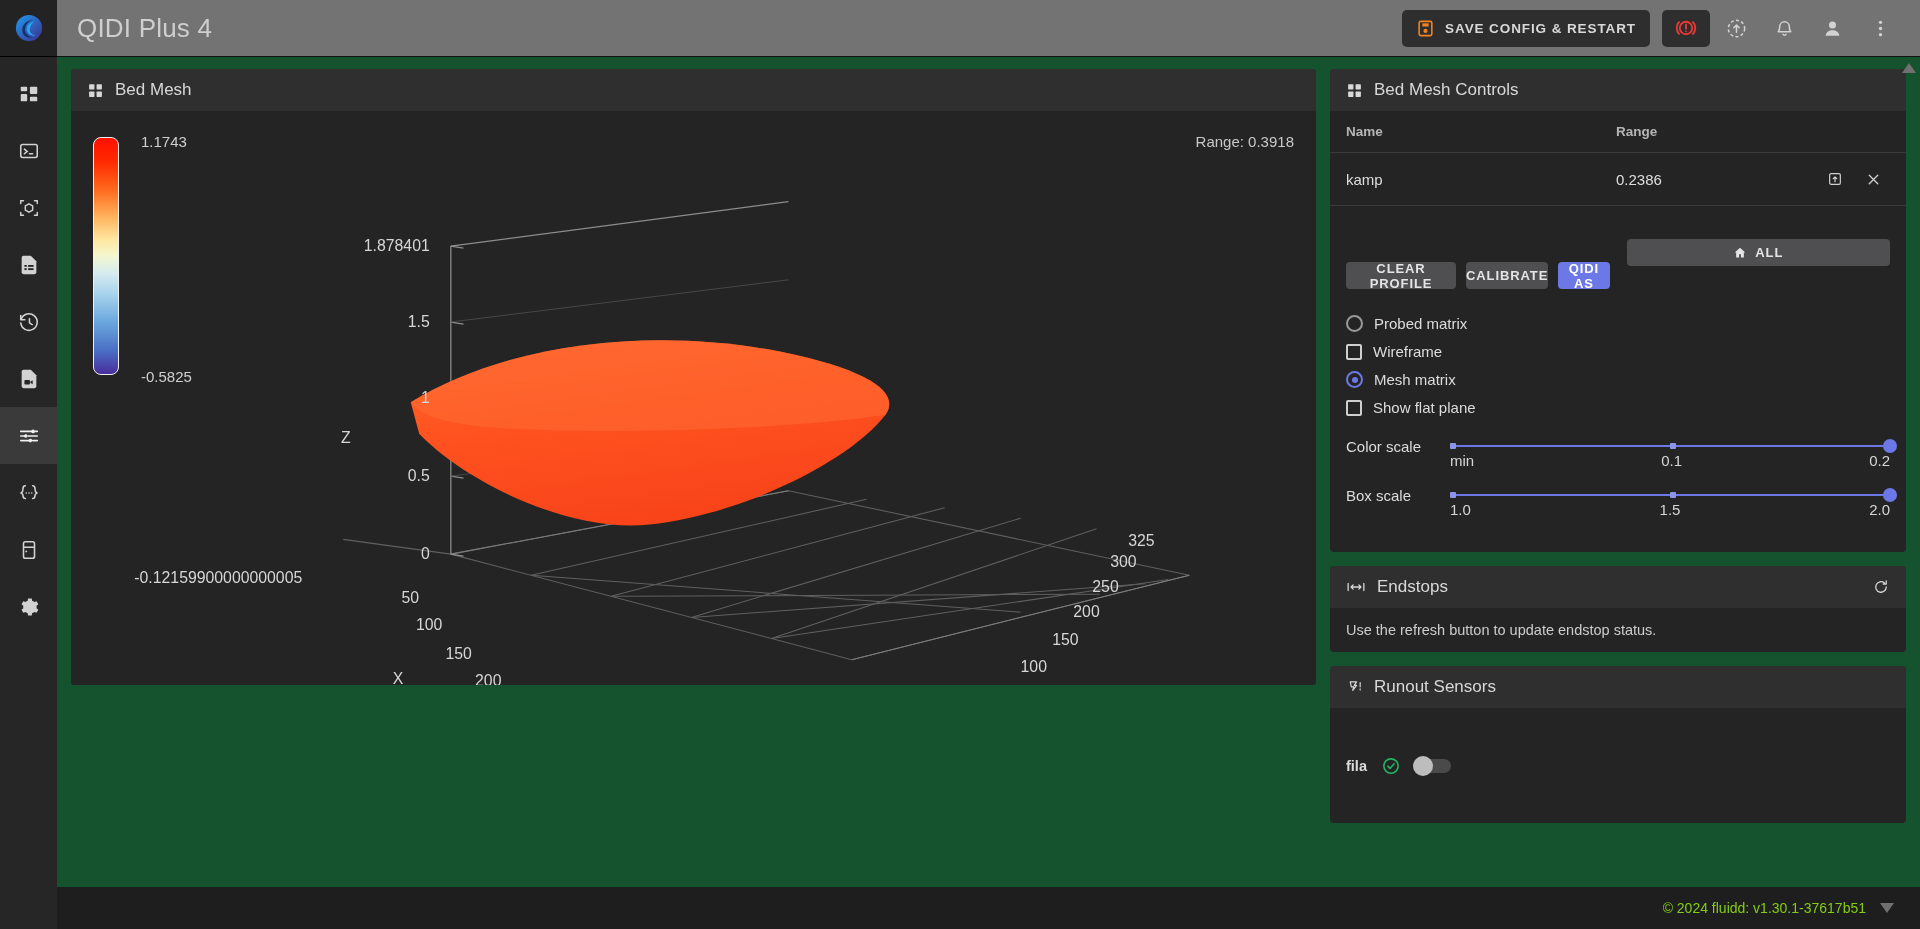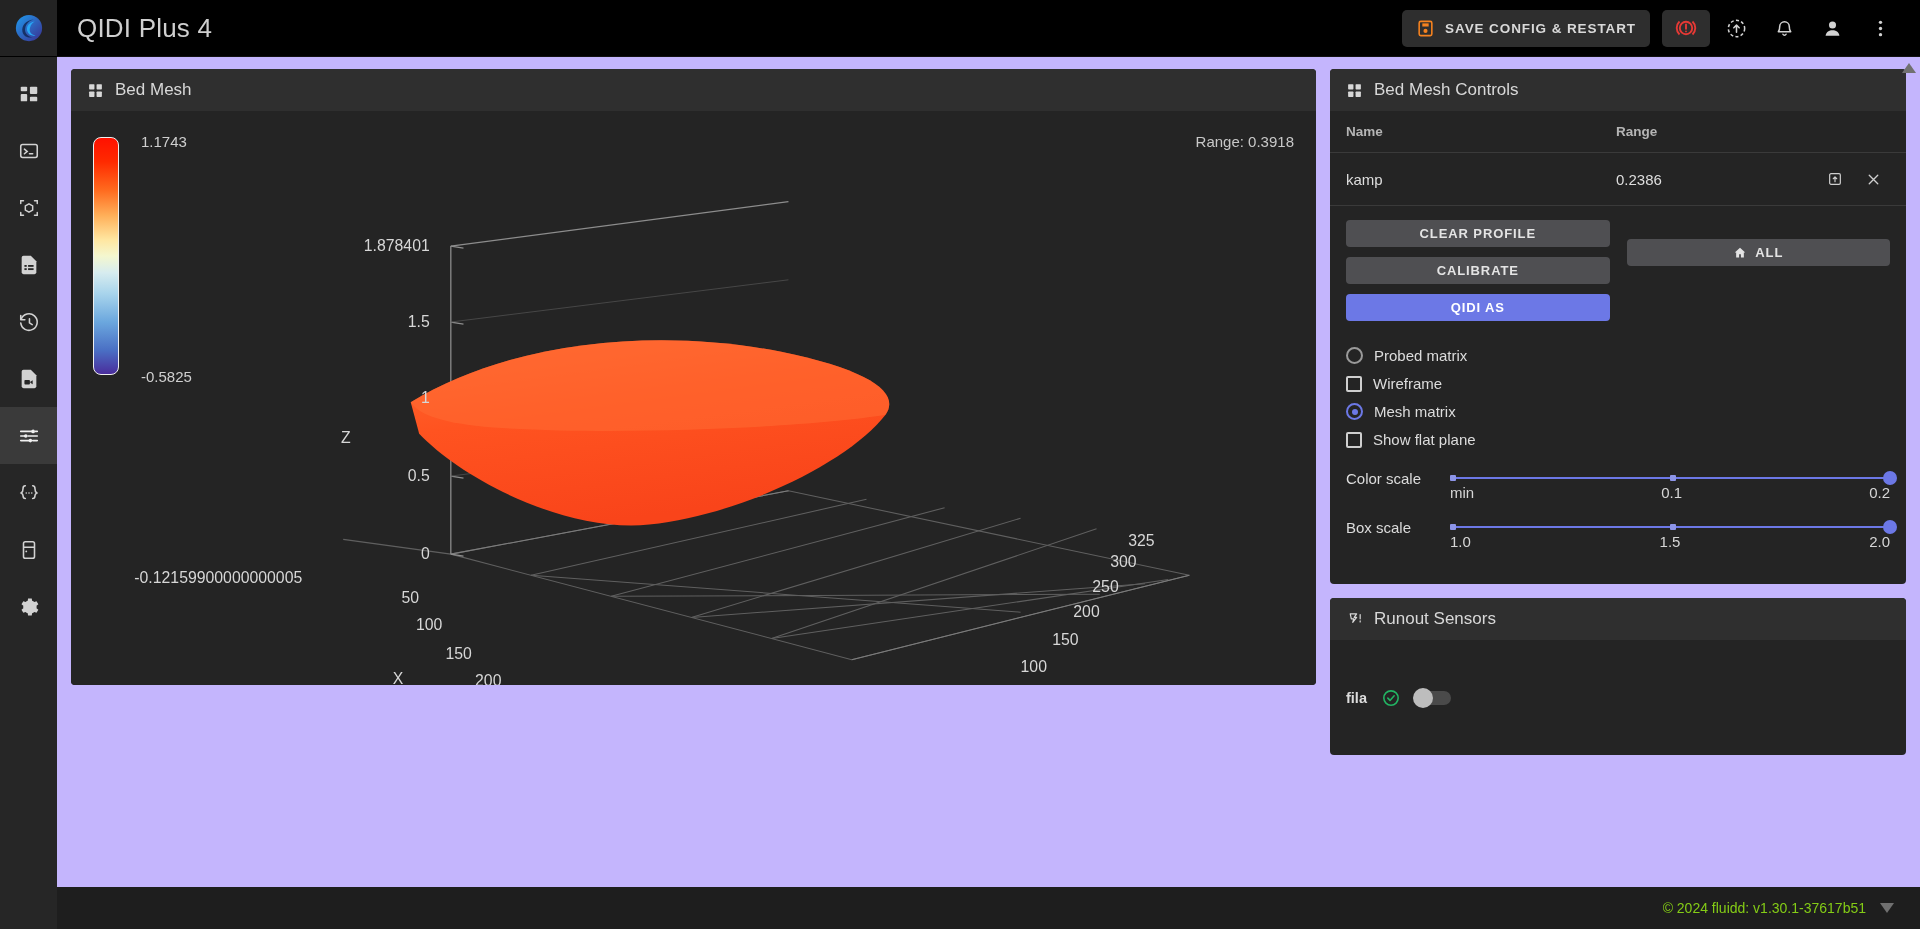--- a/index.html
+++ b/index.html
@@ -32,21 +32,21 @@
   }
   .nav-item.active { background: #3a3a3a; }
   .nav-item svg { display: block; }
 
   
   .main-col { flex: 1; display: flex; flex-direction: column; min-width: 0; }
 
   
   .topbar {
     height: 57px; flex: 0 0 57px;
-    background: #000000;
+    background: #737373;
     display: flex; align-items: center;
     padding: 0 18px 0 20px;
     border-bottom: 1px solid #111;
   }
   .app-title {
     font-size: 26px; font-weight: 400; color: #cfcfcf;
     letter-spacing: .2px;
   }
   .topbar-right { margin-left: auto; display: flex; align-items: center; gap: 4px; justify-content: space-between; }
   .btn-save-config {
@@ -64,21 +64,21 @@
   }
   .icon-btn {
     height: 44px; width: 44px; display: flex; align-items: center;
     justify-content: center; cursor: pointer; background: none; border: none;
   }
 
   
   .content {
     flex: 1; display: flex; gap: 14px;
     padding: 12px 14px 0 14px;
-    background: #c4b5fd; min-height: 0;
+    background: #14532d; min-height: 0;
     position: relative;
     justify-content: flex-end;
   }
   .left-col { flex: 1; min-width: 0; }
   .right-col { width: 576px; flex: 0 0 576px; display: flex; flex-direction: column; gap: 14px; }
 
   .card { background: #242424; border-radius: 4px; overflow: hidden; }
   .card-header {
     background: #2f2f2f;
     height: 42px; display: flex; align-items: center;
@@ -137,21 +137,21 @@
     padding: 14px 16px 4px 16px;
   }
   .b-btn {
     height: 27px; border: none; border-radius: 4px;
     background: #4f4f52; color: #e4e4e4;
     font-size: 13px; font-weight: bold; letter-spacing: .9px;
     cursor: pointer; display:flex; align-items:center; justify-content:center; gap: 8px;
     font-family: "Liberation Sans", sans-serif;
   }
   .b-btn.primary { background: #6c78e6; color: #fff; }
-  .btn-left-stack { display: flex; flex-direction: column; gap: 10px; }
+  .btn-left-stack { display: flex; gap: 10px; margin-top: 42px; }
   .btn-right-stack { display: flex; flex-direction: column; gap: 10px; margin-top: 19px; }
 
   .opts { display: grid; grid-template-columns: 1fr; gap: 11px 20px; padding: 22px 16px 8px 16px; }
   .opt { display: flex; align-items: center; gap: 11px; cursor: pointer; font-size: 15px; color: #dcdcdc; }
   .radio { width: 17px; height: 17px; border-radius: 50%; border: 2px solid #9a9a9a; flex: 0 0 17px; }
   .radio.checked { border-color: #6c78e6; position: relative; }
   .radio.checked::after {
     content: ""; position: absolute; left: 3.5px; top: 3.5px;
     width: 6px; height: 6px; border-radius: 50%; background: #6c78e6;
   }
@@ -540,20 +540,36 @@
                 <div class="scale-labels">
                   <span>1.0</span>
                   <span>1.5</span>
                   <span>2.0</span>
                 </div>
               </div>
             </div>
           </div>
         </div>
 
+        <div class="card">
+          <div class="card-header">
+            <svg width="20" height="14" viewBox="0 0 28 16" stroke="#d8d8d8" stroke-width="1.8" fill="none">
+              <path d="M3 3v10M25 3v10" stroke-linecap="round"></path>
+              <path d="M7 8h14M7 8l3-3M7 8l3 3M21 8l-3-3M21 8l-3 3" stroke-linecap="round" stroke-linejoin="round"></path>
+            </svg>
+            <span>Endstops</span>
+            <span class="hdr-right">
+              <svg width="18" height="18" viewBox="0 0 24 24" stroke="#d8d8d8" stroke-width="1.7" fill="none">
+                <path d="M19 12a7 7 0 1 1-2.4-5.3" stroke-linecap="round"></path>
+                <path d="M19 4v4h-4" stroke-linecap="round" stroke-linejoin="round"></path>
+              </svg>
+            </span>
+          </div>
+          <div class="endstop-body">Use the refresh button to update endstop status.</div>
+        </div>
 
         <div class="card">
           <div class="card-header">
             <svg width="17" height="17" viewBox="0 0 24 24" stroke="#d8d8d8" stroke-width="1.7" fill="none">
               <path d="M6 4h9l-3.5 5H15l-5.5 7 1.5-5H7.5z" stroke-linejoin="round"></path>
               <path d="M20 5v6M20 14v1.5" stroke-linecap="round"></path>
             </svg>
             <span>Runout Sensors</span>
           </div>
           <div class="runout-body">

